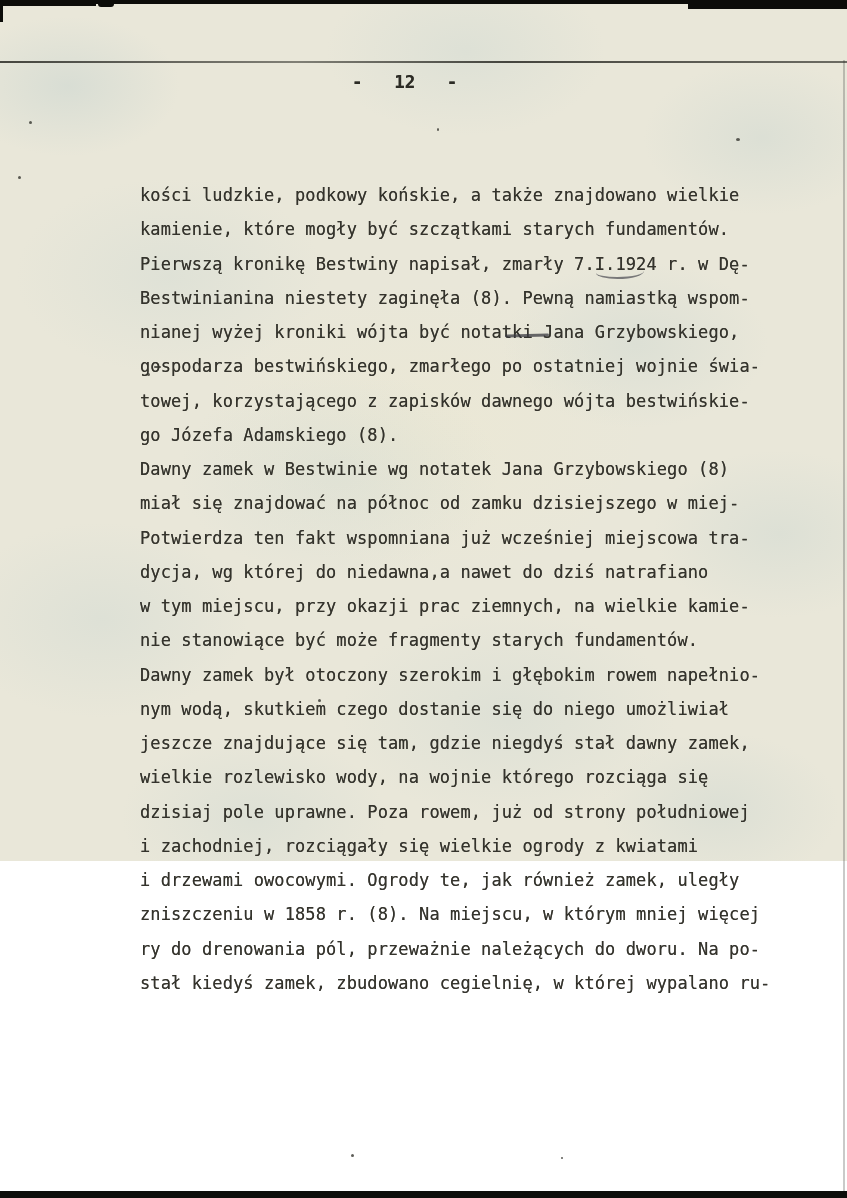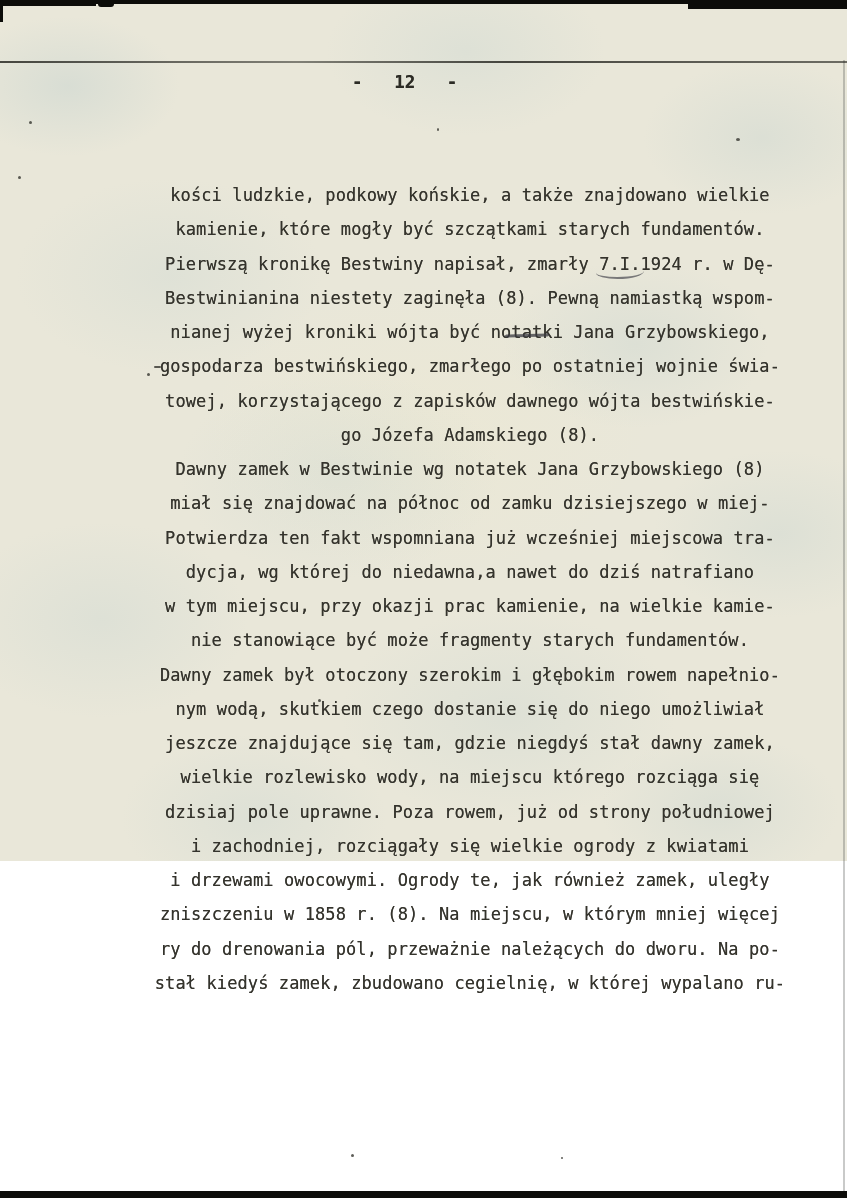--- a/index.html
+++ b/index.html
@@ -31,21 +31,21 @@
   .edge-left{position:absolute;left:0;top:0;width:3px;height:22px;background:#0c0c09;}
   .band-bottom{position:absolute;left:0;top:1191px;width:847px;height:7px;background:#0d0d0a;}
   .edge-right{position:absolute;left:843px;top:60px;width:2px;height:1131px;background:rgba(75,80,75,0.30);}
   .rule{position:absolute;left:0;top:61px;width:847px;height:2px;
     background:linear-gradient(90deg, rgba(42,42,36,0.85), rgba(42,42,36,0.55) 35%, rgba(42,42,36,0.85) 60%, rgba(42,42,36,0.65));}
   .page-number{
     position:absolute;left:352px;top:72px;
     font-size:17.5px;font-weight:bold;color:#2c2b25;white-space:pre;
     text-shadow:0 0 0.5px rgba(40,40,34,0.65);
   }
-  .text-block{position:absolute;left:140px;top:178px;width:660px;text-align:center;}
+  .text-block{position:absolute;left:140px;top:178px;width:660px;}
   .tline{
     height:34.25px;line-height:34.25px;font-size:17px;color:#34332c;
     white-space:pre;letter-spacing:0.1px;
     text-shadow:0 0 0.5px rgba(43,42,36,0.70);
   }
   .pen-mark-1{position:absolute;left:596px;top:268px;width:48px;height:9px;
     border-bottom:2px solid rgba(62,62,70,0.65);border-radius:0 0 55% 45%/0 0 8px 6px;}
   .pen-mark-2{position:absolute;left:505px;top:334px;width:44px;height:3px;
     background:rgba(58,58,64,0.75);border-radius:2px;transform:rotate(-1.5deg);}
   .speck{position:absolute;background:rgba(52,52,46,0.8);border-radius:50%;}
@@ -80,26 +80,26 @@
       <div class="tline">Pierwszą kronikę Bestwiny napisał, zmarły 7.I.1924 r. w Dę-</div>
       <div class="tline">Bestwinianina niestety zaginęła (8). Pewną namiastką wspom-</div>
       <div class="tline">nianej wyżej kroniki wójta być notatki Jana Grzybowskiego,</div>
       <div class="tline">gospodarza bestwińskiego, zmarłego po ostatniej wojnie świa-</div>
       <div class="tline">towej, korzystającego z zapisków dawnego wójta bestwińskie-</div>
       <div class="tline">go Józefa Adamskiego (8).</div>
       <div class="tline">Dawny zamek w Bestwinie wg notatek Jana Grzybowskiego (8)</div>
       <div class="tline">miał się znajdować na północ od zamku dzisiejszego w miej-</div>
       <div class="tline">Potwierdza ten fakt wspomniana już wcześniej miejscowa tra-</div>
       <div class="tline">dycja, wg której do niedawna,a nawet do dziś natrafiano</div>
-      <div class="tline">w tym miejscu, przy okazji prac kamienie, na wielkie kamie-</div>
+      <div class="tline">w tym miejscu, przy okazji prac ziemnych, na wielkie kamie-</div>
       <div class="tline">nie stanowiące być może fragmenty starych fundamentów.</div>
       <div class="tline">Dawny zamek był otoczony szerokim i głębokim rowem napełnio-</div>
       <div class="tline">nym wodą, skutkiem czego dostanie się do niego umożliwiał</div>
       <div class="tline">jeszcze znajdujące się tam, gdzie niegdyś stał dawny zamek,</div>
-      <div class="tline">wielkie rozlewisko wody, na miejscu którego rozciąga się</div>
+      <div class="tline">wielkie rozlewisko wody, na wojnie którego rozciąga się</div>
       <div class="tline">dzisiaj pole uprawne. Poza rowem, już od strony południowej</div>
       <div class="tline">i zachodniej, rozciągały się wielkie ogrody z kwiatami</div>
       <div class="tline">i drzewami owocowymi. Ogrody te, jak również zamek, uległy</div>
       <div class="tline">zniszczeniu w 1858 r. (8). Na miejscu, w którym mniej więcej</div>
       <div class="tline">ry do drenowania pól, przeważnie należących do dworu. Na po-</div>
       <div class="tline">stał kiedyś zamek, zbudowano cegielnię, w której wypalano ru-</div>
     </div>
 
   <div class="pen-mark-1"></div>
   <div class="pen-mark-2"></div>

